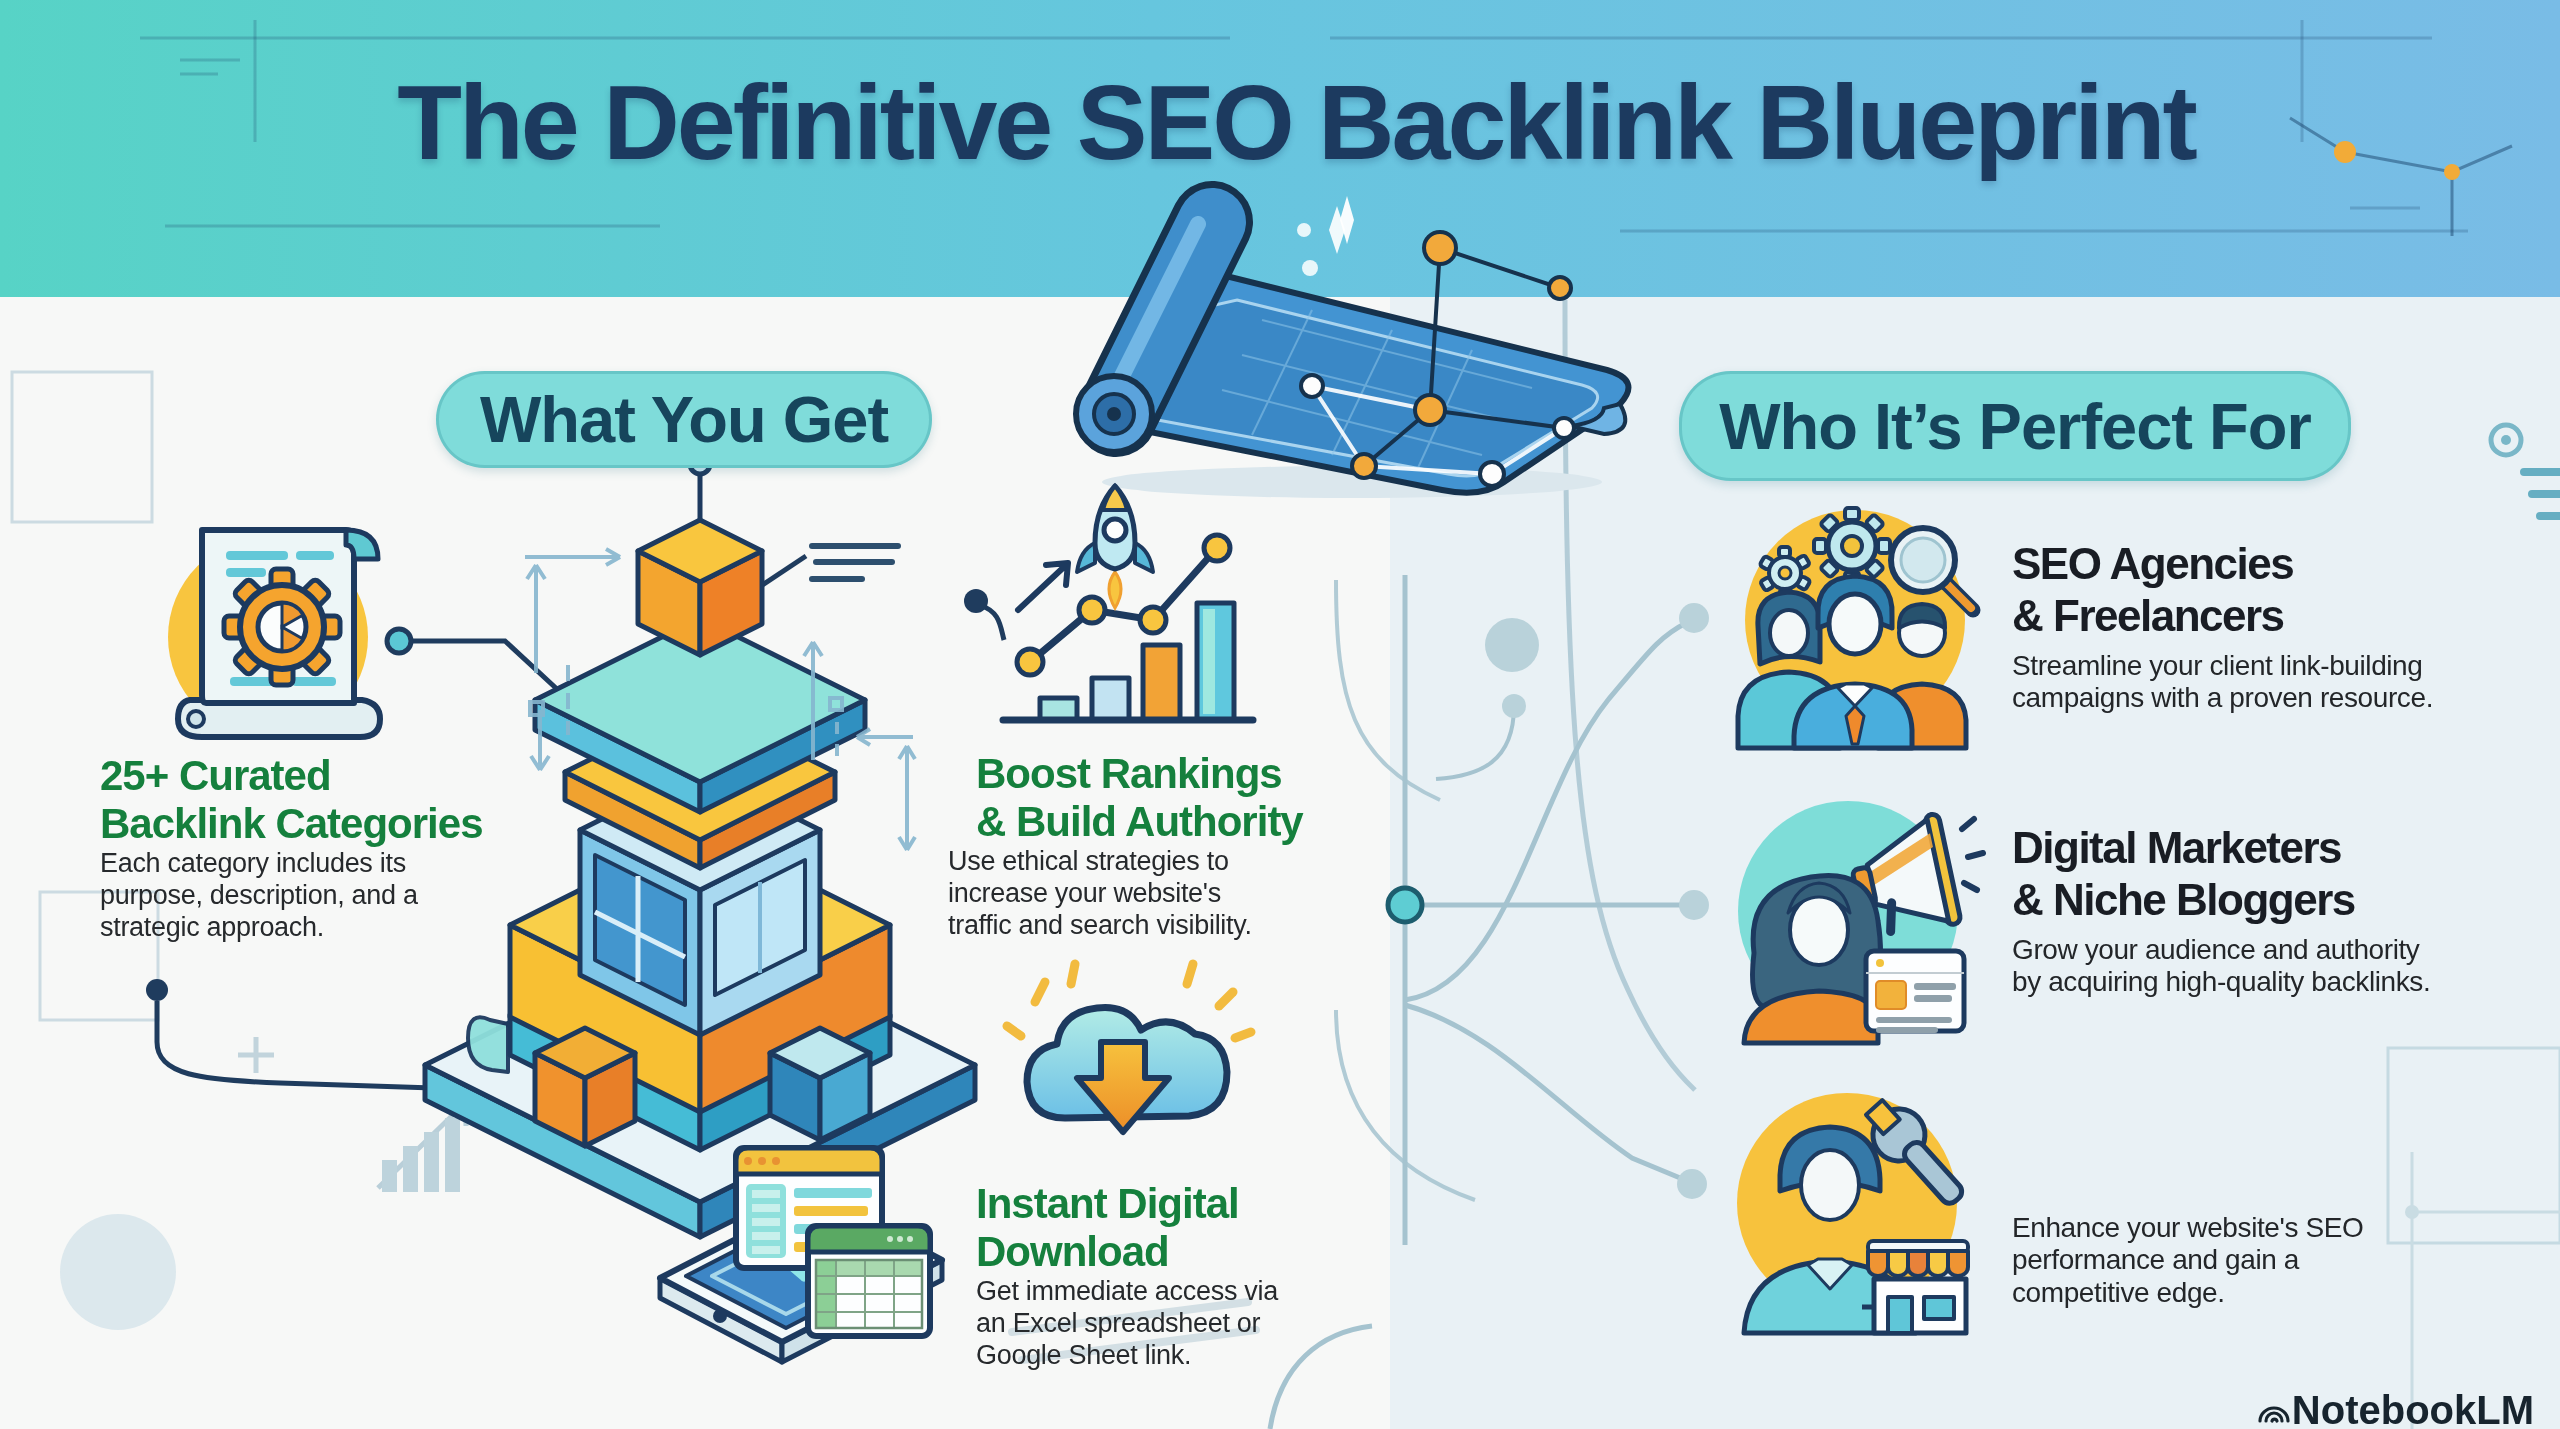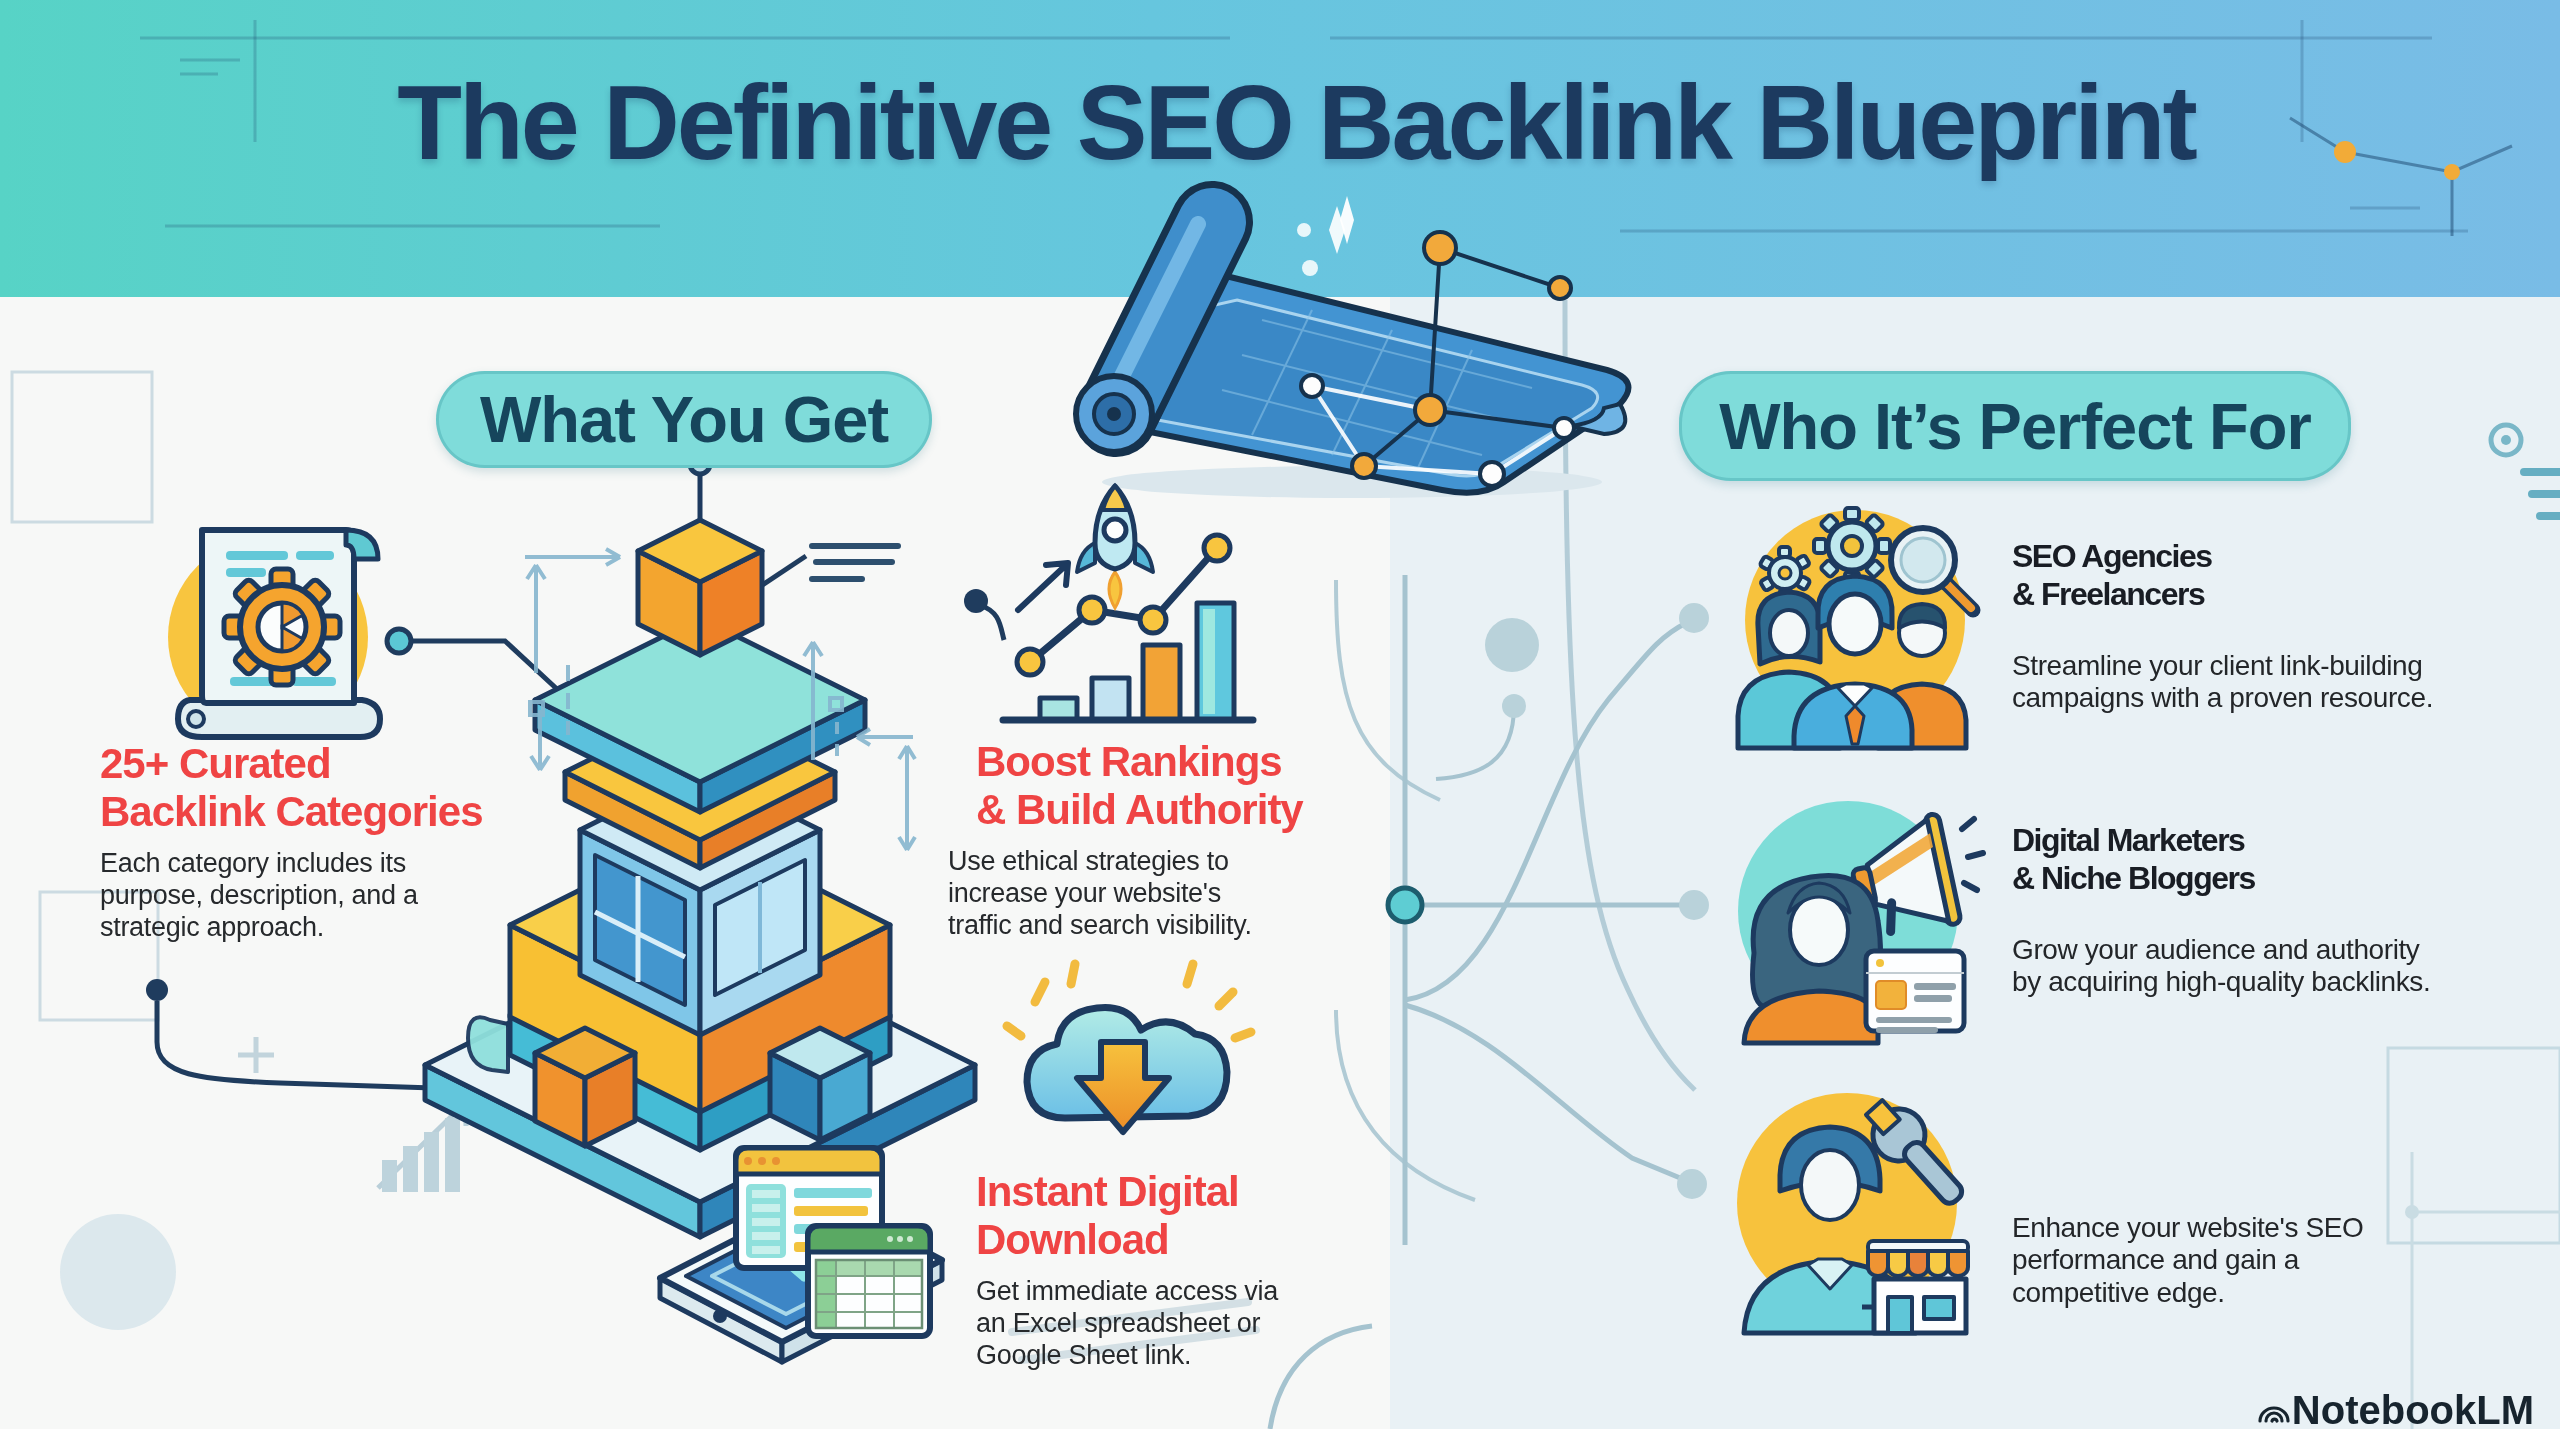--- a/index.html
+++ b/index.html
@@ -9,23 +9,23 @@
   .right-bg{left:1390px;top:297px;width:1170px;height:1132px;background:#e9f1f5;}
   .header{left:0;top:0;width:2560px;height:297px;
           background:linear-gradient(90deg,#57d3c6 0%,#66c6de 45%,#79bce6 100%);}
   .title{left:16px;top:62px;width:2560px;text-align:center;font-size:106px;font-weight:bold;
          color:#1c3a5f;letter-spacing:-3px;text-shadow:0 4px 6px rgba(20,55,95,.22);}
   .badge{display:flex;align-items:center;justify-content:center;background:#7fdcda;
          border-radius:52px;color:#16455c;font-weight:bold;font-size:65px;letter-spacing:-1px;
          box-shadow:inset 0 0 0 3px rgba(30,130,145,.25), 0 4px 10px rgba(40,110,130,.18);}
   .badge-left{left:436px;top:371px;width:496px;height:97px;}
   .badge-right{left:1679px;top:371px;width:672px;height:110px;}
-  .f-title{font-weight:bold;color:#ef4444;font-size:42px;line-height:1.15;white-space:pre-line;letter-spacing:-1px;}
+  .f-title{font-weight:bold;color:#15803d;font-size:42px;line-height:1.15;white-space:pre-line;letter-spacing:-1px;margin-top:12px;}
   .f-desc{color:#26292c;font-size:27px;line-height:1.18;white-space:pre-line;letter-spacing:-0.3px;}
-  .a-title{font-weight:bold;color:#191d24;font-size:32px;line-height:1.18;white-space:pre-line;letter-spacing:-1.5px;}
+  .a-title{font-weight:bold;color:#191d24;font-size:44px;line-height:1.18;white-space:pre-line;letter-spacing:-1.5px;}
   .a-desc{color:#232629;font-size:28px;line-height:1.16;white-space:pre-line;letter-spacing:-0.4px;}
   .watermark{right:26px;top:1388px;display:flex;align-items:center;color:#17242e;
              font-size:40px;font-weight:600;}
   svg{display:block;overflow:visible;}
   .z1{z-index:1}.z2{z-index:2}.z3{z-index:3}
 </style>
 </head>
 <body>
 
 <div class="canvas">

